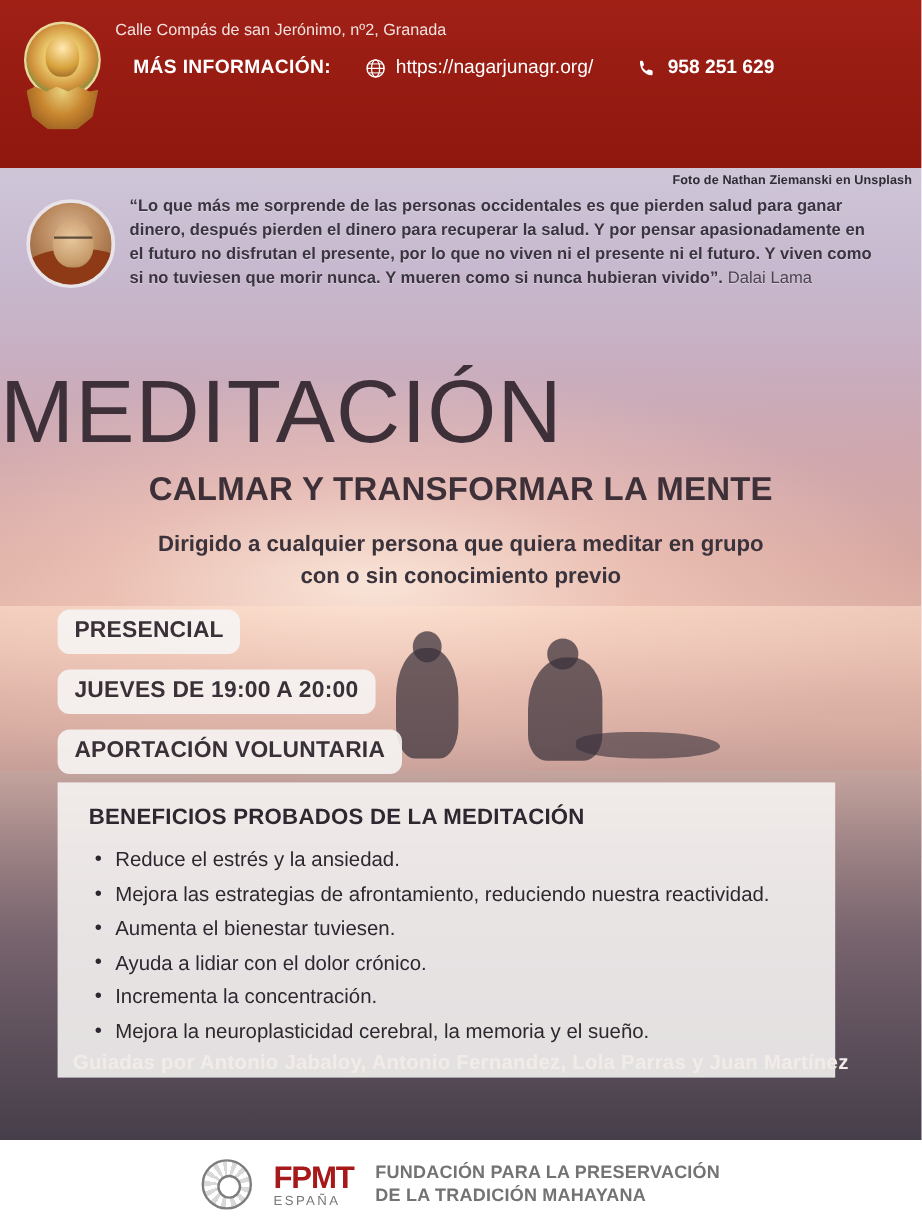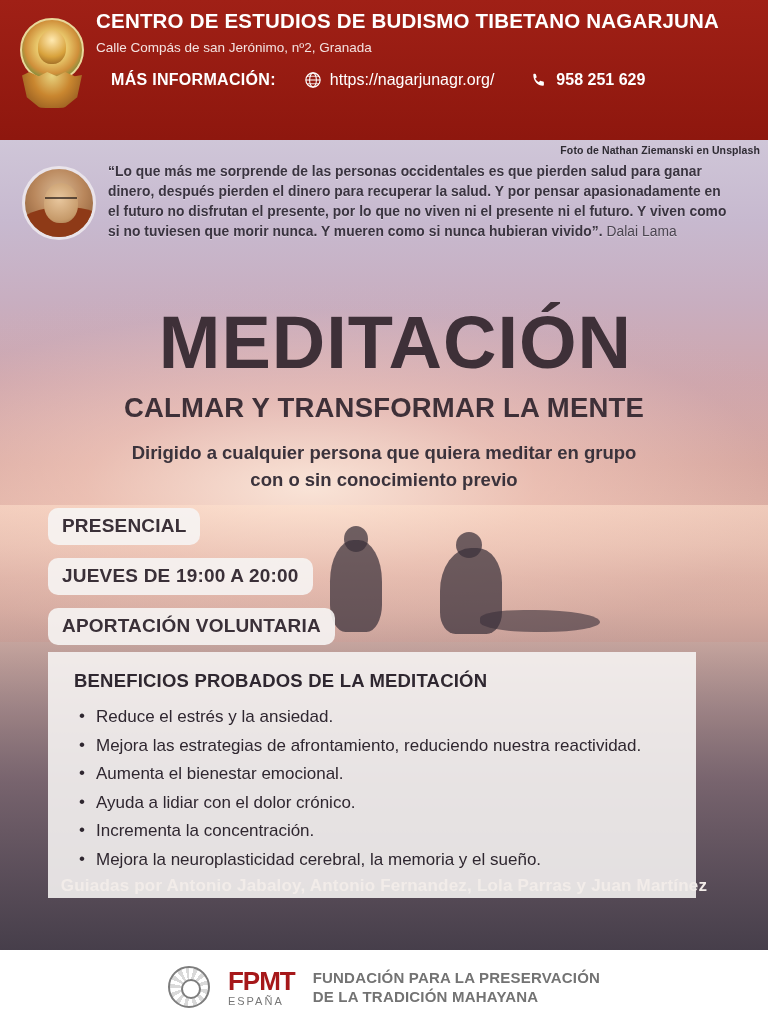--- a/index.html
+++ b/index.html
@@ -152,22 +152,22 @@
     line-height: 1.46;
     letter-spacing: .05px;
     max-width: 620px;
     font-weight: bold;
     text-shadow: 0 1px 0 rgba(255,255,255,0.35);
   }
   .quote-author { font-weight: normal; color: #4a4450; }
 
   
   .title-main {
-    position: absolute; top: 166px; width: 632px; text-align: right;
-    font-size: 74px; font-weight: bold; letter-spacing: 1px;
+    position: absolute; top: 166px; width: 632px; text-align: left;
+    font-size: 74px; font-weight: normal; letter-spacing: 1px;
     color: #3e3038;
     line-height: 1;
   }
   .title-sub {
     position: absolute; top: 252px; width: 768px; text-align: center;
     font-size: 27.5px; font-weight: bold; color: #3e3038; letter-spacing: .2px;
   }
   .title-desc {
     position: absolute; top: 300px; width: 768px; text-align: center;
     font-size: 18.5px; font-weight: bold; color: #3b333c; line-height: 1.45;
@@ -249,21 +249,20 @@
 <body>
 
 <div class="poster">
 
   <div class="header">
     <div class="emblem">
       <div class="halo"></div>
       <div class="figure"></div>
       <div class="lotus"></div>
     </div>
-    <div class="org-name">CENTRO DE ESTUDIOS DE BUDISMO TIBETANO NAGARJUNA</div>
     <div class="org-addr">Calle Compás de san Jerónimo, nº2, Granada</div>
     <div class="contact-row">
       <span class="contact-label">MÁS INFORMACIÓN:</span>
       <span class="contact-item web">
         <span class="ic">
           <svg viewBox="0 0 24 24" width="18" height="18">
               <circle cx="12" cy="12" r="9.5" fill="none" stroke="#fff" stroke-width="1.6"></circle>
               <ellipse cx="12" cy="12" rx="4.5" ry="9.5" fill="none" stroke="#fff" stroke-width="1.4"></ellipse>
               <line x1="2.5" y1="12" x2="21.5" y2="12" stroke="#fff" stroke-width="1.4"></line>
               <line x1="4" y1="7" x2="20" y2="7" stroke="#fff" stroke-width="1.1"></line>
@@ -316,21 +315,21 @@
 
     <div class="tag tag-1">PRESENCIAL</div>
     <div class="tag tag-2">JUEVES DE 19:00 A 20:00</div>
     <div class="tag tag-3">APORTACIÓN VOLUNTARIA</div>
 
     <div class="benefits">
       <h3>BENEFICIOS PROBADOS DE LA MEDITACIÓN</h3>
       <ul>
         <li>Reduce el estrés y la ansiedad.</li>
         <li>Mejora las estrategias de afrontamiento, reduciendo nuestra reactividad.</li>
-        <li>Aumenta el bienestar emocional.</li>
+        <li>Aumenta el bienestar tuviesen.</li>
         <li>Ayuda a lidiar con el dolor crónico.</li>
         <li>Incrementa la concentración.</li>
         <li>Mejora la neuroplasticidad cerebral, la memoria y el sueño.</li>
       </ul>
     </div>
 
     <div class="guides">Guiadas por Antonio Jabaloy, Antonio Fernandez, Lola Parras y Juan Martínez</div>
   </div>
 
   <div class="footer">

